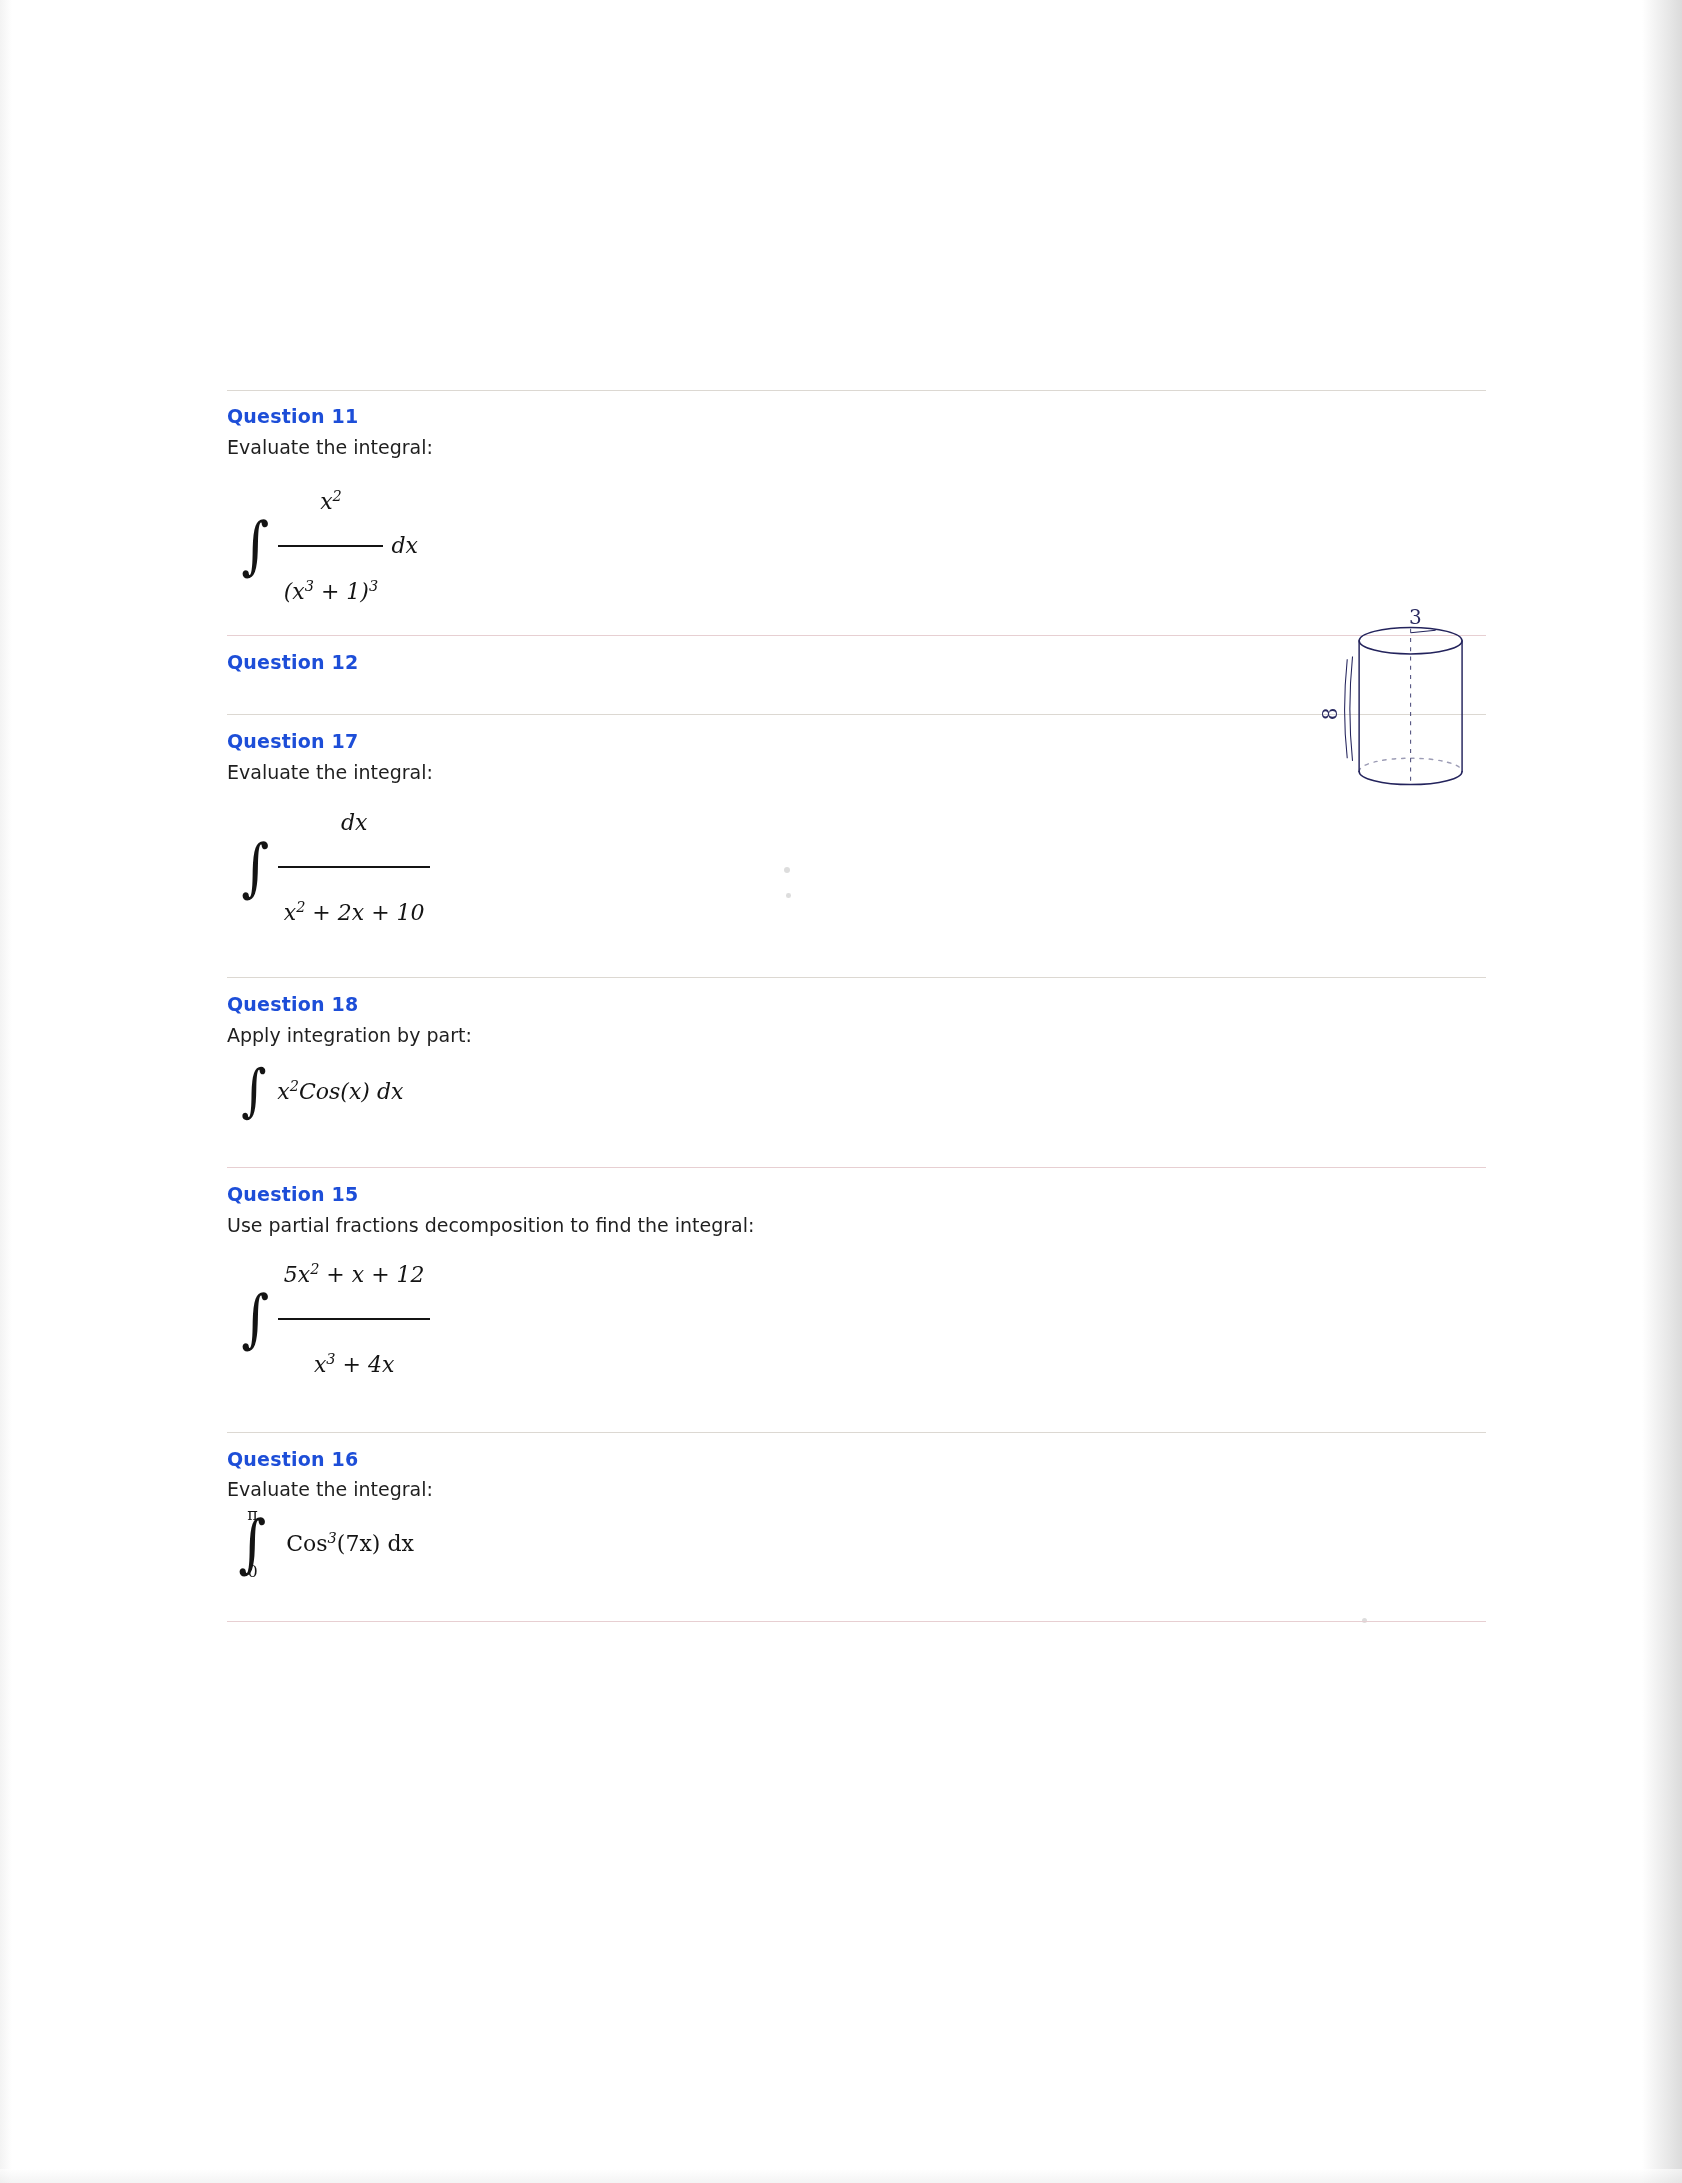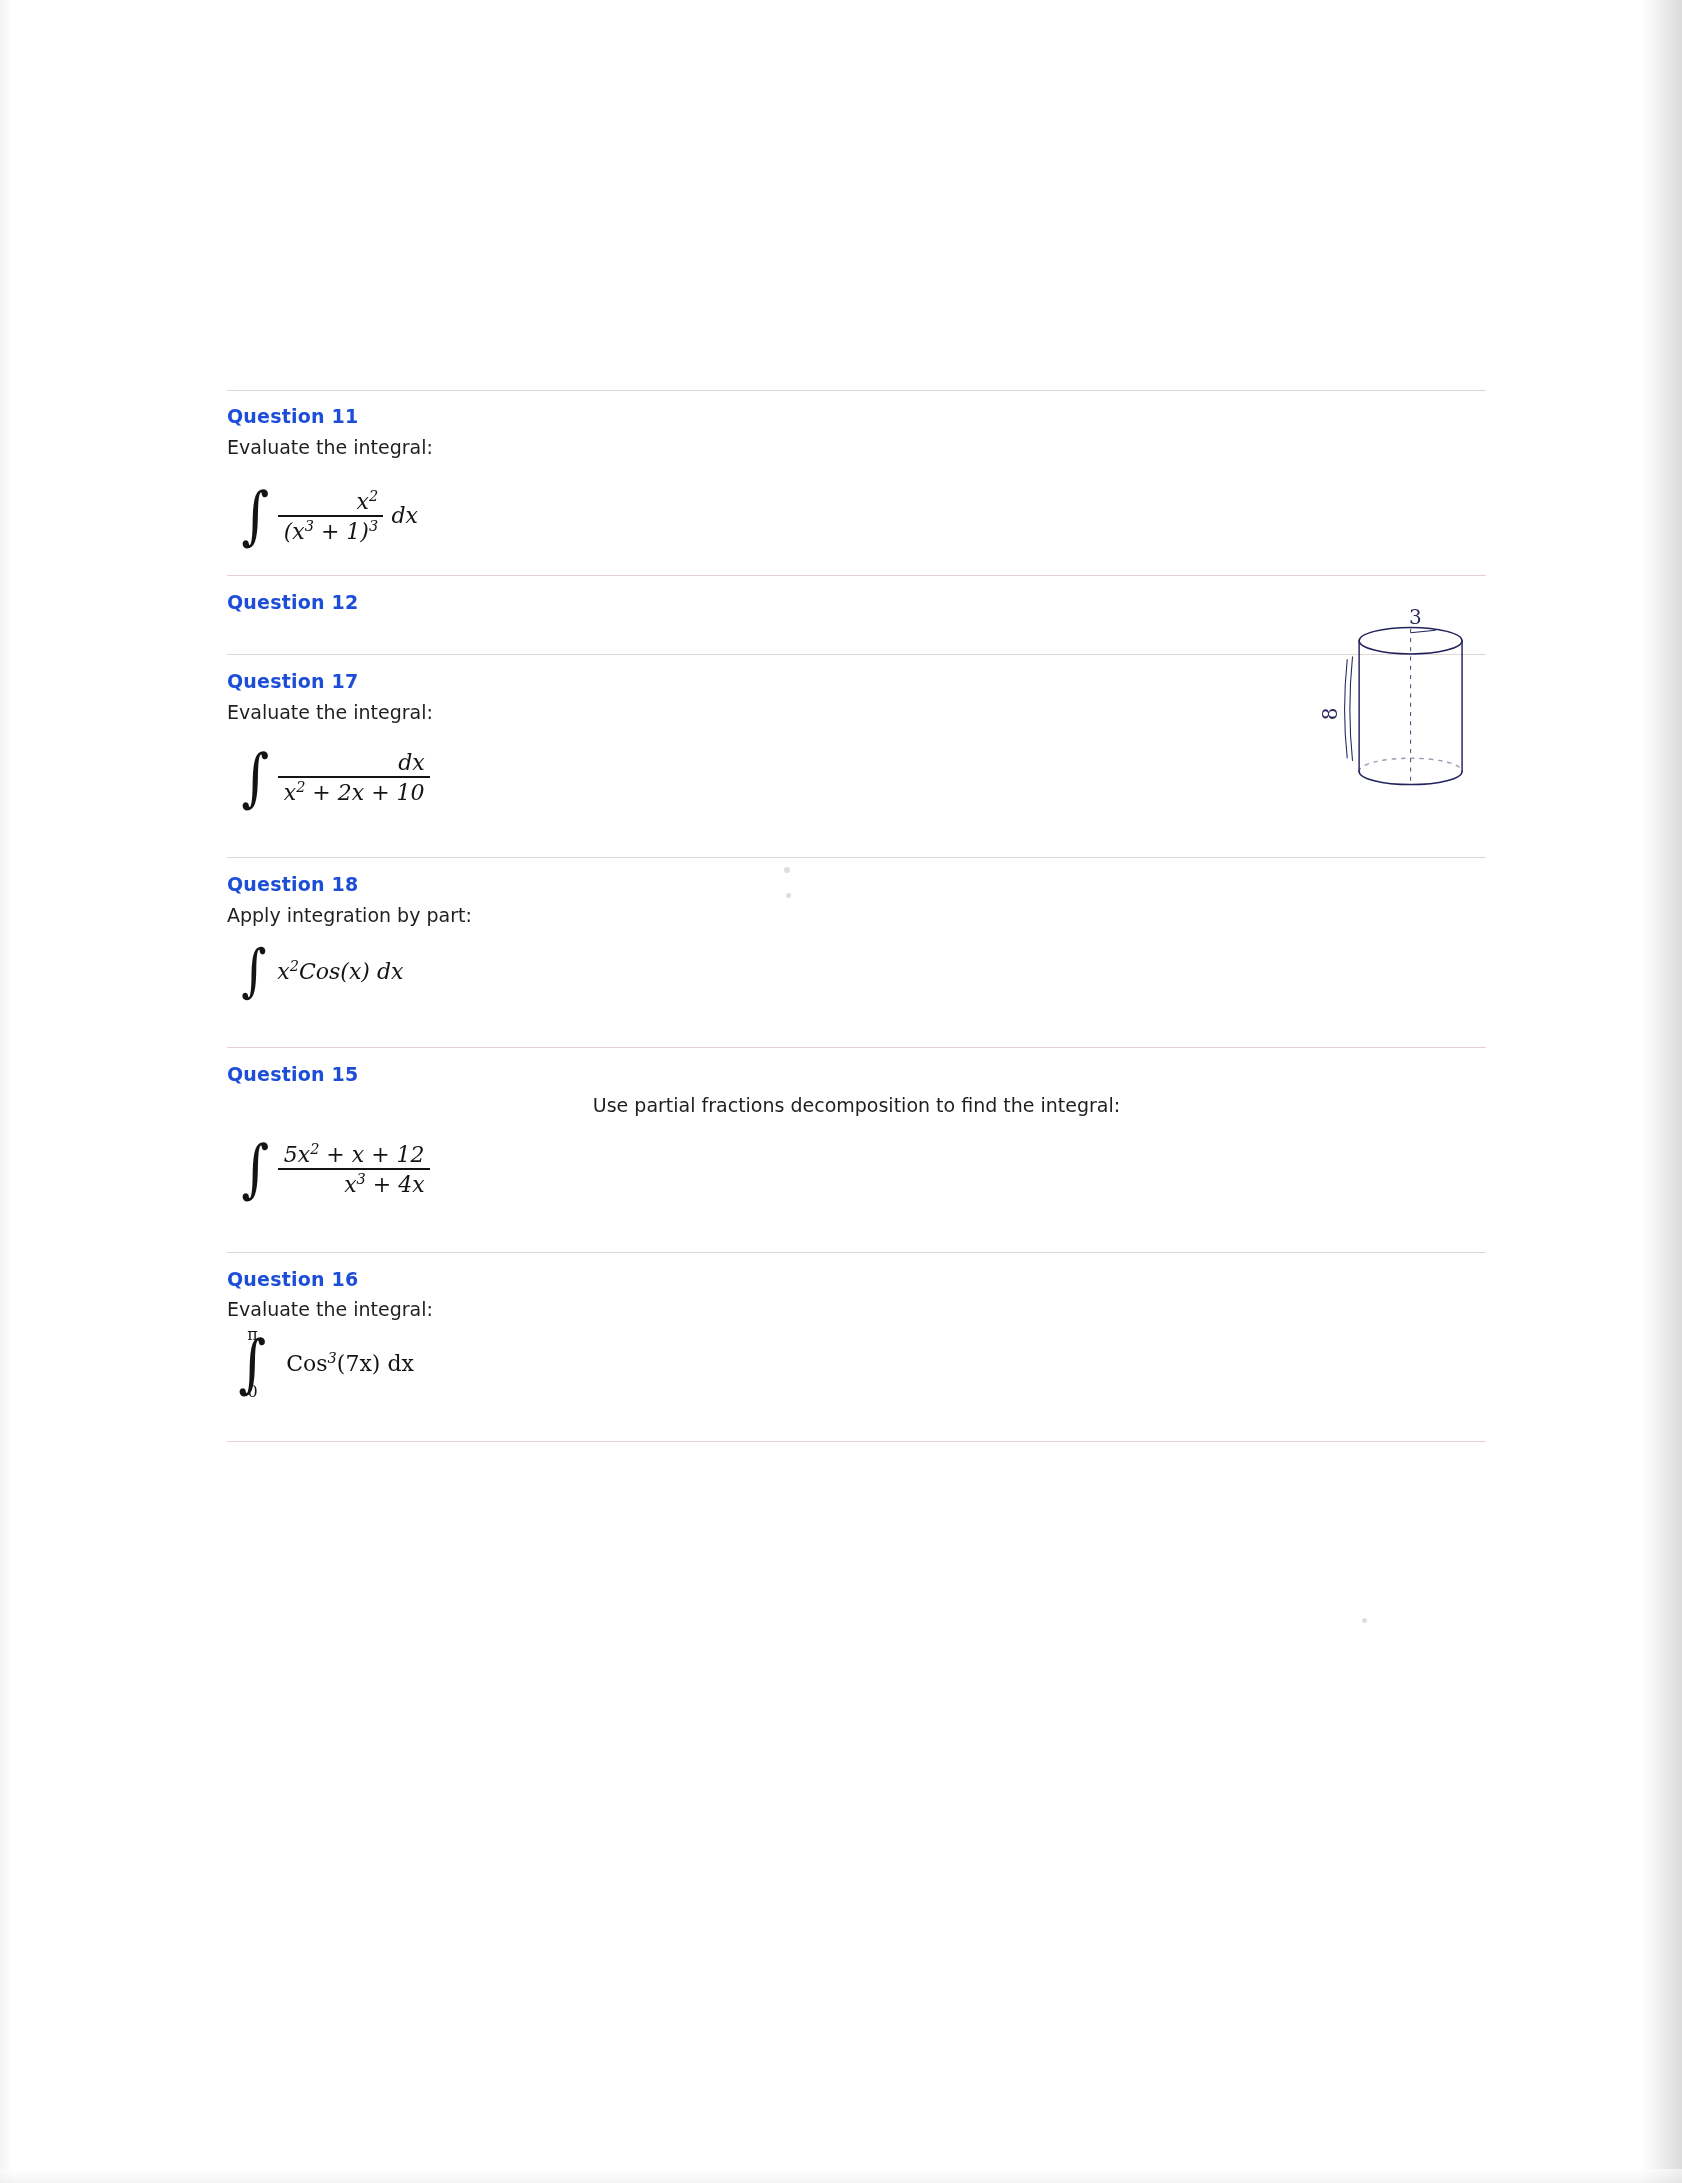--- a/index.html
+++ b/index.html
@@ -89,22 +89,23 @@
     font-size: 57px;
     line-height: .8;
     color: #141414;
     margin-right: 6.6px;
     transform: scaleX(.85);
   }
   .intsign.tall { font-size: 63px; }
   .frac {
     display: inline-flex;
     flex-direction: column;
-    align-items: flex-end;
+    align-items: center;
     justify-content: center;
+    gap: 30px;
   }
   .frac .num, .frac .den {
     font-size: 22px;
     padding: 1.3px 5.3px;
     white-space: nowrap;
   }
   .frac .bar {
     height: 1.3px;
     background: #141414;
     width: 100%;
@@ -215,21 +216,21 @@
       <div class="q-text" style="margin-top:6.6px;">Apply integration by part:</div>
       <div class="math" style="margin-top:18.5px; margin-left:12px;">
         <span class="intsign">∫</span>
         <span class="mtail" style="margin-left:2px;">x<sup class="ex">2</sup>Cos(x) dx</span>
       </div>
     </div>
 
     <div class="rule pinkish" style="margin-top:53px; margin-bottom:16px;"></div>
     <div class="q-block">
       <div class="q-title">Question 15</div>
-      <div class="q-text" style="margin-top:6.6px;text-align:center;">Use partial fractions decomposition to find the integral:</div>
+      <div class="q-text" style="margin-top:6.6px;">Use partial fractions decomposition to find the integral:</div>
       <div class="math" style="margin-top:20px; margin-left:12px;">
         <span class="intsign tall">∫</span>
         <span class="frac">
           <span class="num">5x<sup class="ex">2</sup> + x + 12</span>
           <span class="bar"></span>
           <span class="den">x<sup class="ex">3</sup> + 4x</span>
         </span>
       </div>
     </div>
 

